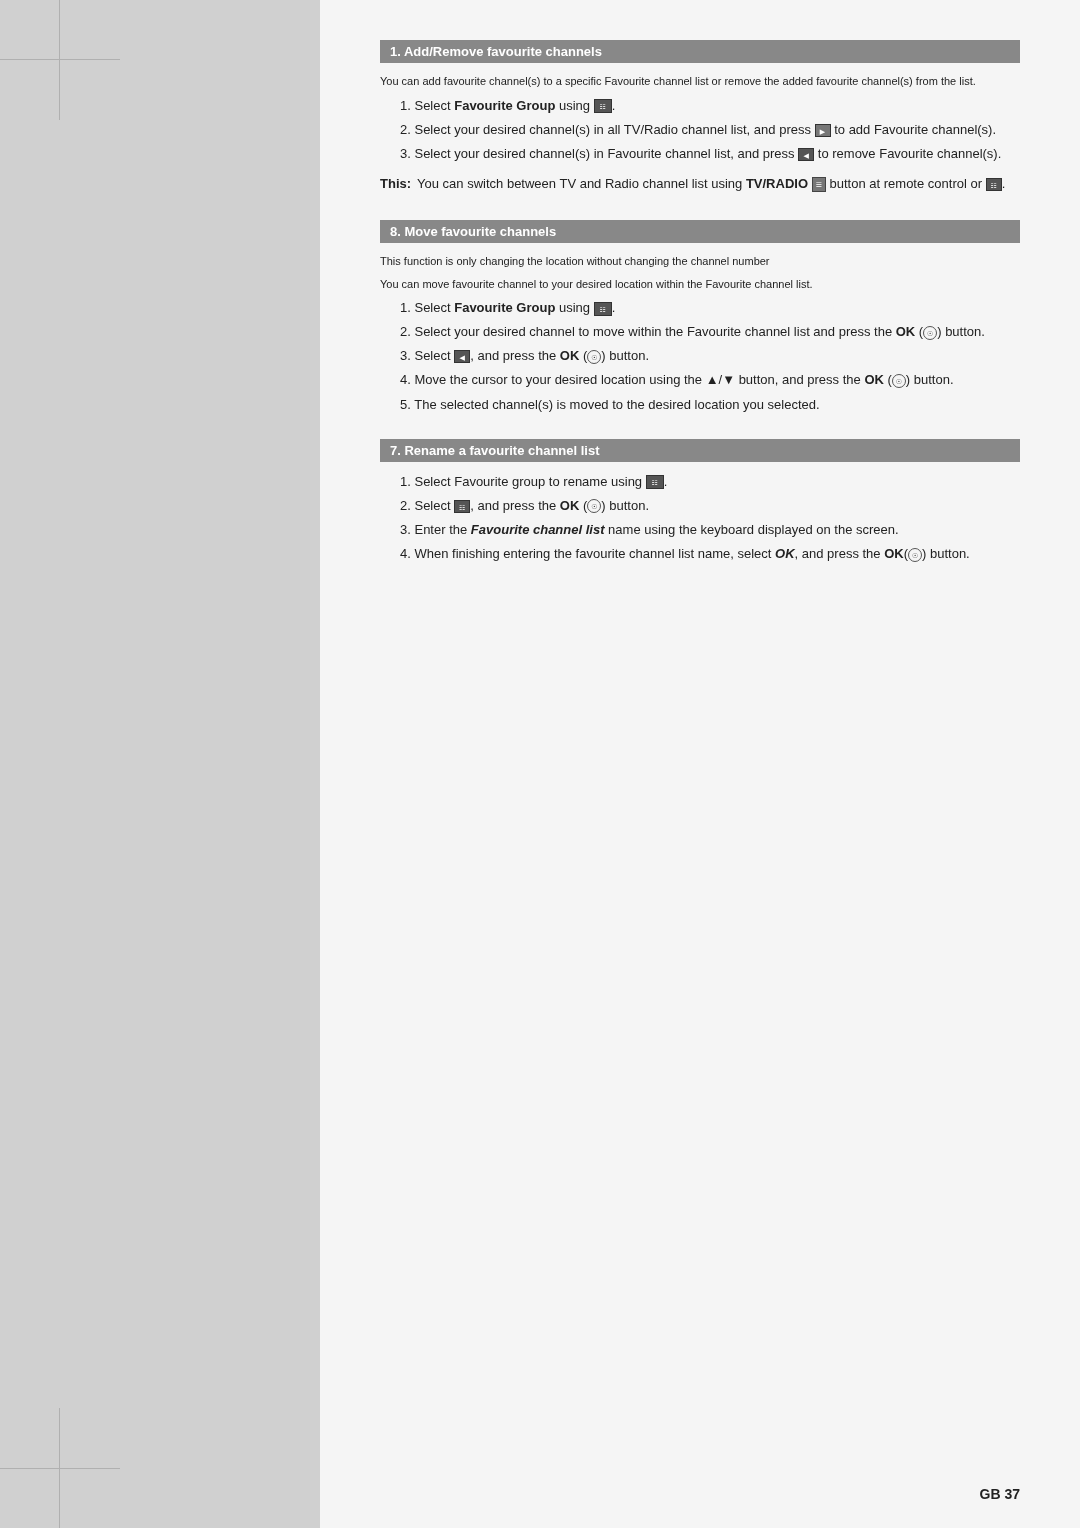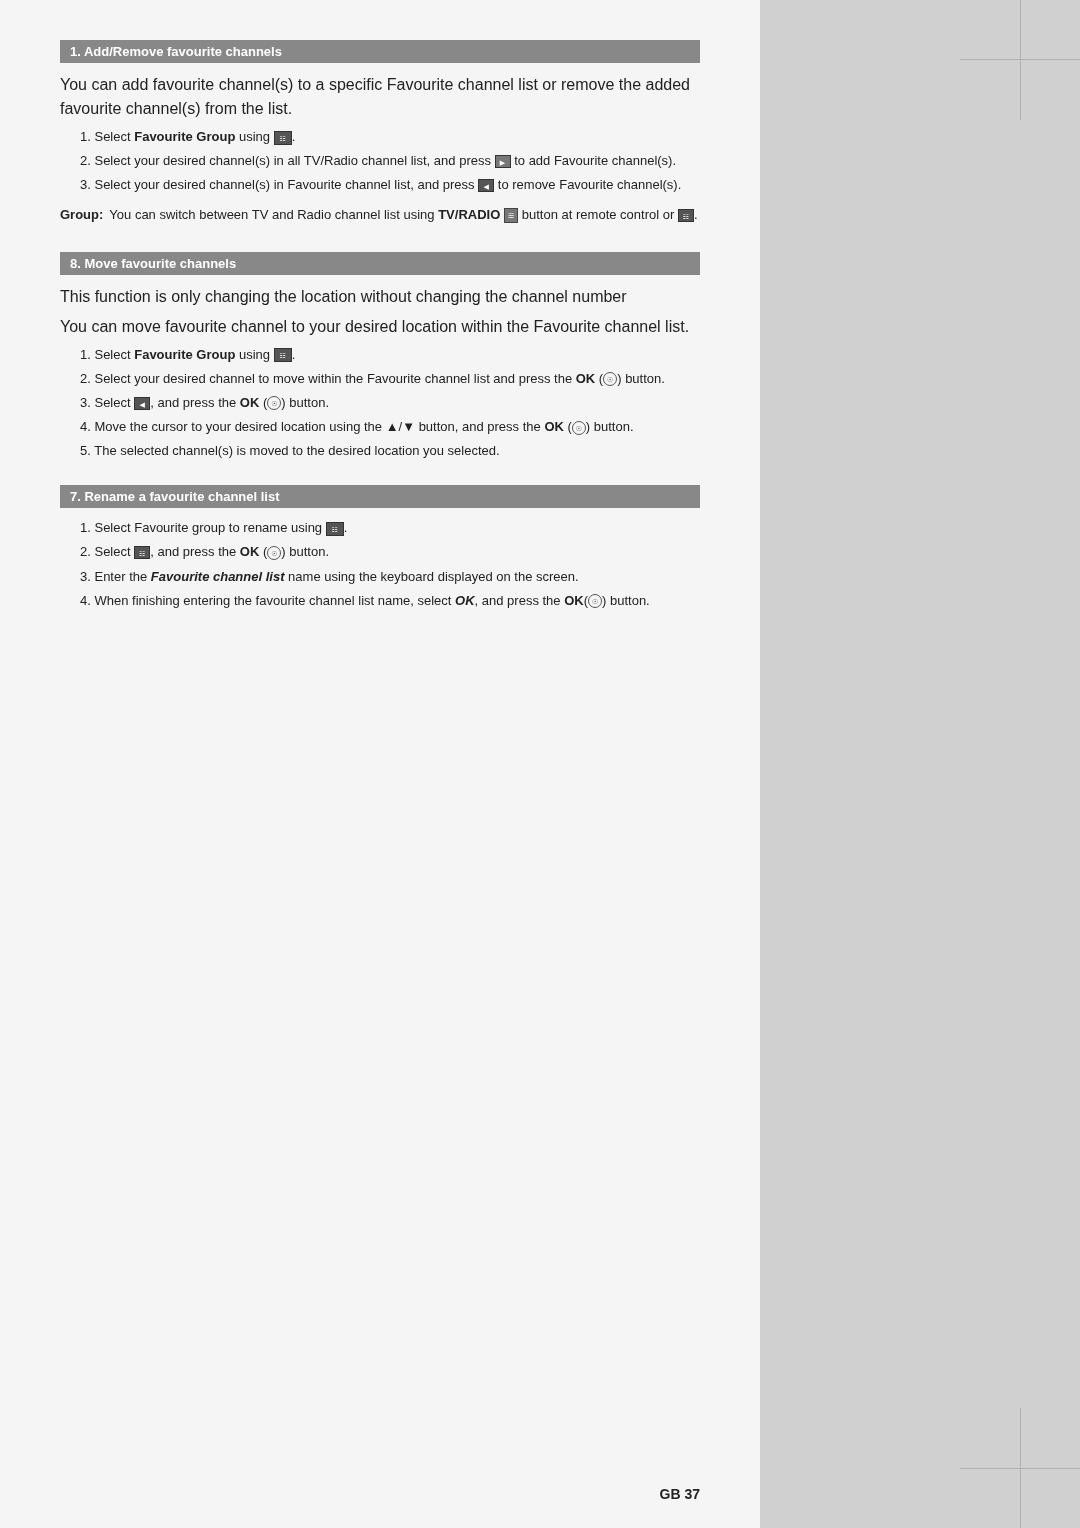--- a/index.html
+++ b/index.html
@@ -15,21 +15,21 @@
       font-size: 13px;
       color: #222;
     }
 
     .page-wrapper {
       width: 1080px;
       min-height: 1528px;
       background: #d0d0d0;
       position: relative;
       display: flex;
-      justify-content: flex-start;
+      justify-content: flex-end;
     }
 
     .page-content {
       background: #f5f5f5;
       width: 760px;
       min-height: 1528px;
       position: relative;
       padding: 40px 60px 80px 60px;
     }
 
@@ -116,21 +116,21 @@
       background: #888;
       color: #fff;
       font-weight: bold;
       font-size: 13px;
       padding: 4px 10px;
       margin-bottom: 10px;
     }
 
     
     .body-text {
-      font-size: 16px;
+      font-size: 11px;
       line-height: 1.5;
       margin-bottom: 6px;
       color: #222;
     }
 
     .numbered-list {
       list-style: none;
       padding-left: 20px;
       margin-bottom: 8px;
     }
@@ -290,21 +290,21 @@
         </li>
         <li>
           <span>3. </span>
           Select your desired channel(s) in Favourite channel list, and press
           <span class="icon-remove">◀</span>
           to remove Favourite channel(s).
         </li>
       </ol>
 
       <div class="note-block">
-        <span class="note-label">Group:</span>
+        <span class="note-label">This:</span>
         <span>
           You can switch between TV and Radio channel list using <b>TV/RADIO</b>
           <span class="icon-tvradio">☰</span>
           button at remote control or
           <span class="icon-menu">☷</span>.
         </span>
       </div>
     </div>
 
     <div class="section-gap"></div>

